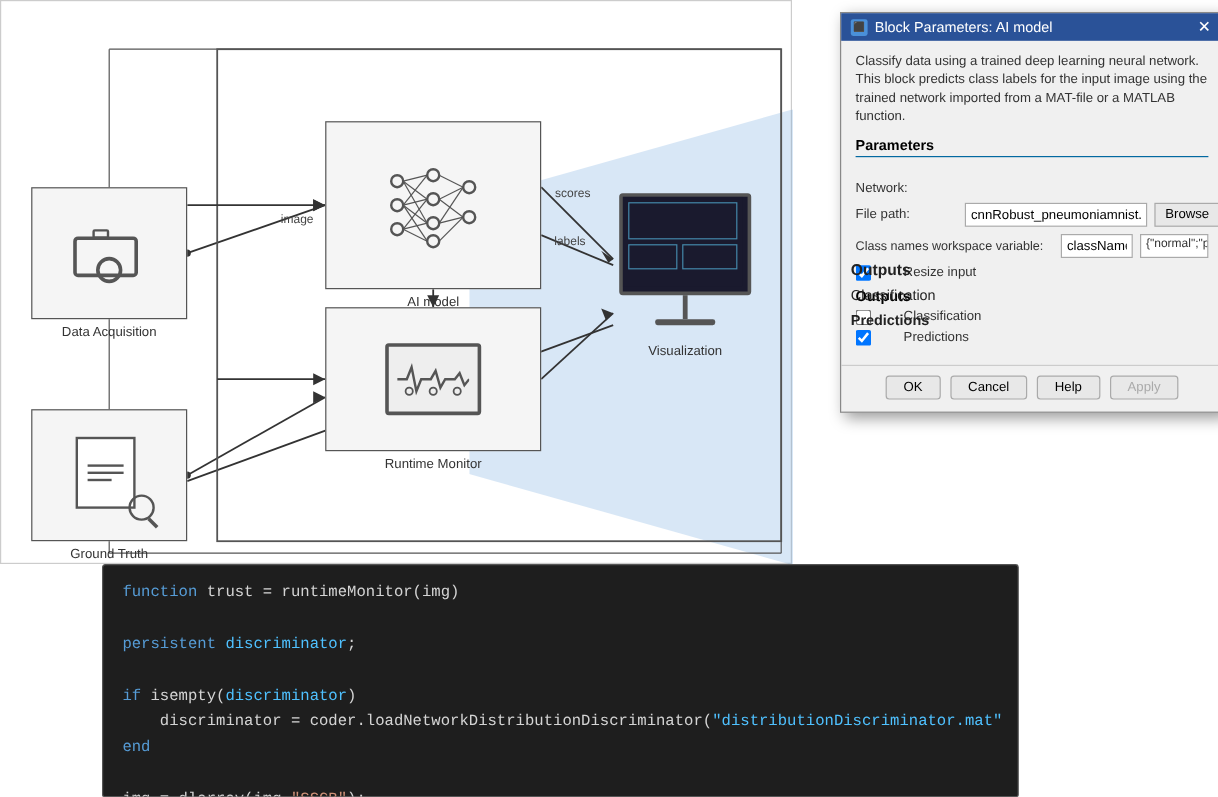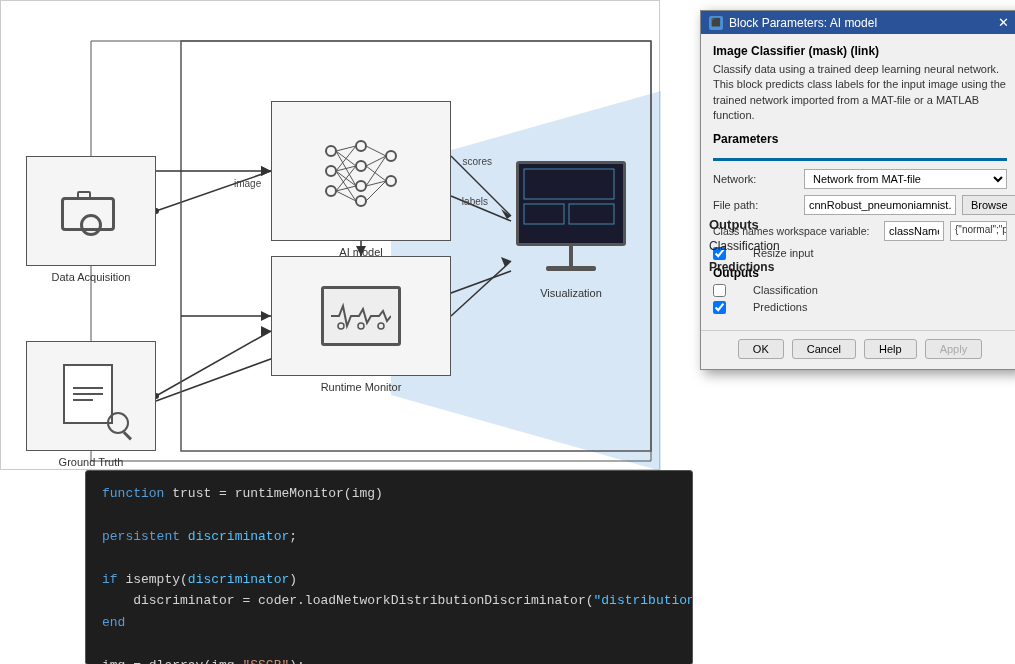--- a/index.html
+++ b/index.html
@@ -257,23 +257,23 @@
     }
     .dialog-desc {
       font-size: 11px;
       color: #333;
       margin-bottom: 8px;
       line-height: 1.4;
     }
     .dialog-section-title {
       font-weight: bold;
       font-size: 12px;
-      margin-bottom: 8px;
-      border-bottom: 3px solid #0369a1;
-      padding-bottom: 12px;
+      margin-bottom: 20px;
+      border-bottom: 1px solid #0369a1;
+      padding-bottom: 2px;
     }
     .param-row {
       display: flex;
       align-items: center;
       margin-bottom: 6px;
       gap: 6px;
     }
     .param-label {
       font-size: 11px;
       color: #333;
@@ -352,21 +352,21 @@
       border-radius: 3px;
     }
     .footer-btn:disabled {
       color: #aaa;
     }
 
     
     #code-area {
       position: absolute;
       top: 470px; left: 85px;
-      width: 608px;
+      width: 764px;
       height: 195px;
       background: #1e1e1e;
       border: 1px solid #555;
       border-radius: 3px;
       padding: 12px 16px;
       font-family: 'Courier New', monospace;
       font-size: 13px;
       line-height: 1.65;
       overflow: hidden;
     }
@@ -533,30 +533,26 @@
 <div id="dialog">
   <div class="dialog-titlebar">
     <div class="dialog-titlebar-left">
       <div class="dialog-title-icon">⬛</div>
       <span>Block Parameters: AI model</span>
     </div>
     <button class="dialog-close-btn">✕</button>
   </div>
 
   <div class="dialog-body">
-    <div class="dialog-subtitle">Image Classifier (mask) (link)</div>
     <div class="dialog-desc">Classify data using a trained deep learning neural network. This block predicts class labels for the input image using the trained network imported from a MAT-file or a MATLAB function.</div>
 
     <div class="dialog-section-title">Parameters</div>
 
     <div class="param-row">
       <span class="param-label">Network:</span>
-      <select class="param-select">
-        <option>Network from MAT-file</option>
-      </select>
     </div>
 
     <div class="param-row">
       <span class="param-label">File path:</span>
       <input class="param-input" type="text" style="flex: 1 1 0%;" value="cnnRobust_pneumoniamnist.mat">
       <button class="param-btn">Browse</button>
     </div>
 
     <div class="param-row">
       <span class="param-label" style="min-width:165px; font-size:10.5px;">Class names workspace variable:</span>

